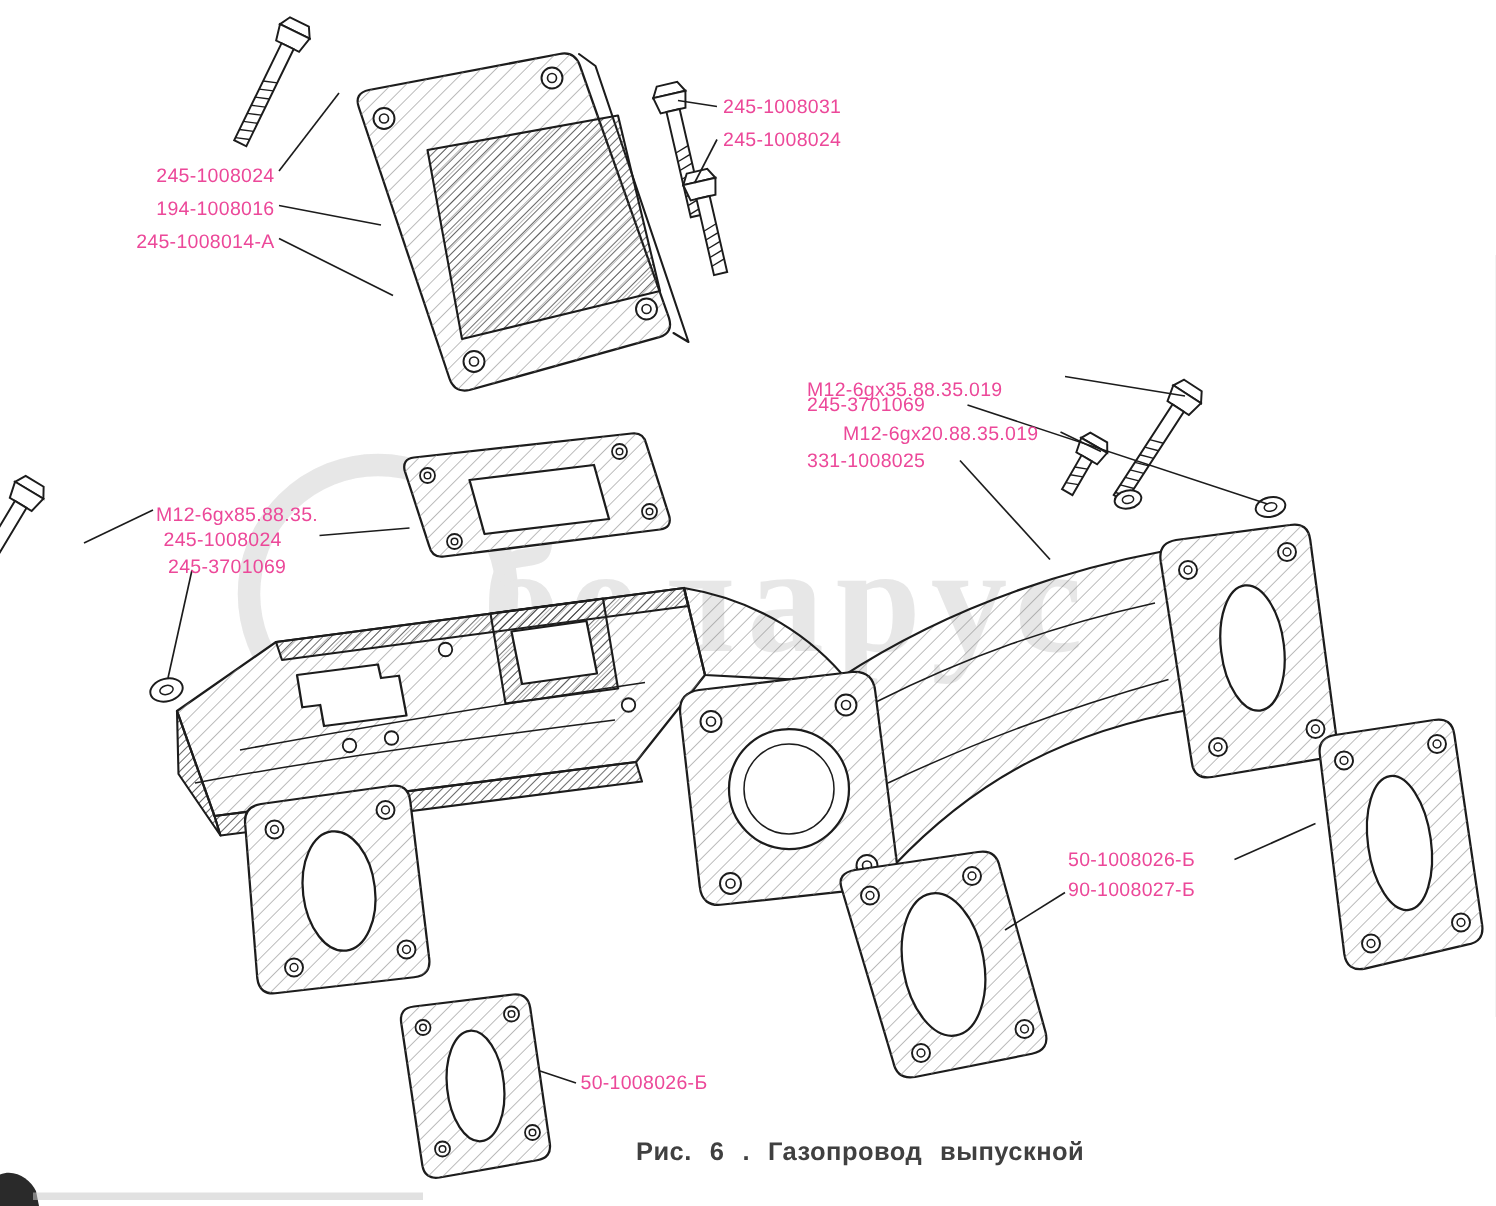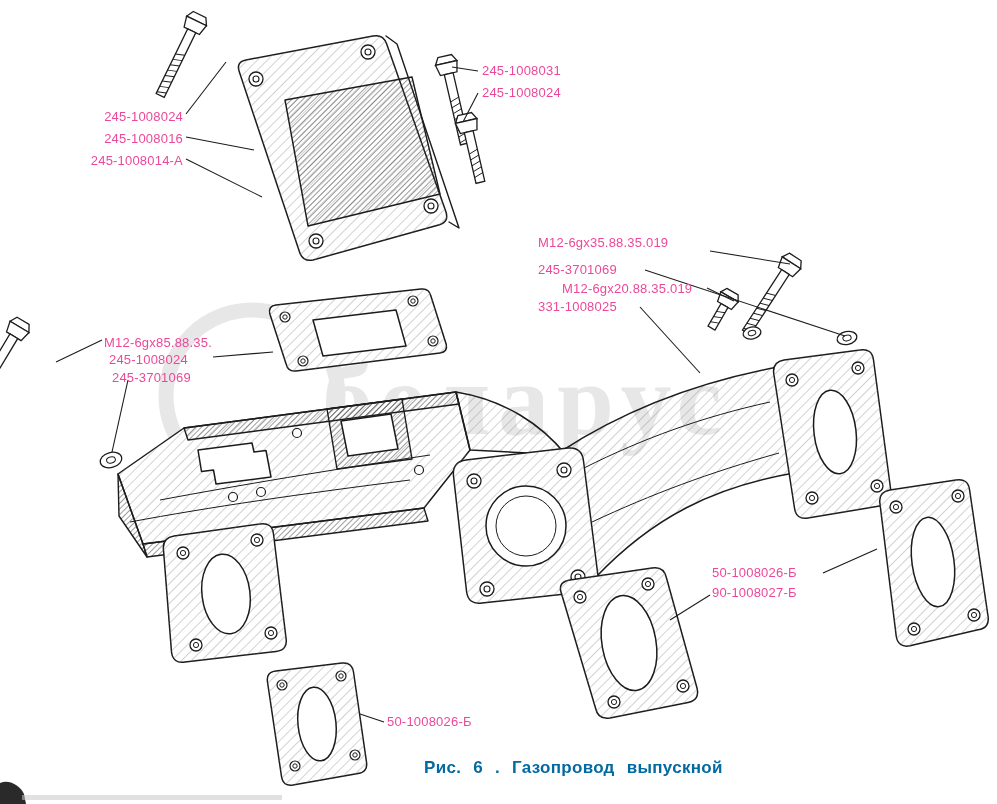--- a/index.html
+++ b/index.html
@@ -9,21 +9,21 @@
     font-family:"Liberation Sans",sans-serif;
   }
   .stage svg{position:absolute;left:0;top:0;}
   .lbl{
     position:absolute;white-space:nowrap;
     font-weight:normal;font-size:13px;line-height:1;
     color:#ec4899;letter-spacing:.2px;
   }
   .caption{
     position:absolute;left:424px;top:758px;white-space:nowrap;
-    font-weight:bold;font-size:17px;color:#0369a1;
+    font-weight:bold;font-size:17px;color:#404040;
     word-spacing:7px;letter-spacing:.3px;
   }
   
   .face{fill:#ffffff;stroke:#1c1c1c;stroke-width:1.5;stroke-linejoin:round;}
   .shade{fill:url(#hatchL);stroke:none;}
   .shaded{fill:url(#hatchL);stroke:#1c1c1c;stroke-width:1.5;stroke-linejoin:round;}
   .dark{fill:url(#hatchD);stroke:#1c1c1c;stroke-width:1.4;stroke-linejoin:round;}
   .hole{fill:#ffffff;stroke:#1c1c1c;stroke-width:1.5;}
   .thin{fill:none;stroke:#1c1c1c;stroke-width:1;}
   .outline{fill:none;stroke:#1c1c1c;stroke-width:1.4;stroke-linejoin:round;stroke-linecap:round;}
@@ -262,27 +262,27 @@
       <line x1="384" y1="722" x2="360" y2="714"></line>
     </g>
 
     <g>
       <path d="M 0,783 C 10,779 20,786 24,794 L 26,804 L 0,804 Z" fill="#2a2a2a"></path>
       <rect x="22" y="795" width="260" height="5" fill="#c9c9c9" opacity="0.55"></rect>
     </g>
   </svg>
 
   <div class="lbl" style="right:814px;top:110px;text-align:right">245-1008024</div>
-  <div class="lbl" style="right:814px;top:132px;text-align:right">245-1008016</div>
+  <div class="lbl" style="right:814px;top:132px;text-align:right">194-1008016</div>
   <div class="lbl" style="right:814px;top:154px;text-align:center">245-1008014-А</div>
 
   <div class="lbl" style="left:482px;top:64px">245-1008031</div>
   <div class="lbl" style="left:482px;top:86px">245-1008024</div>
 
-  <div class="lbl" style="left:538px;top:236px">М12-6gх35.88.35.019</div>
+  <div class="lbl" style="left:538px;top:253px">М12-6gх35.88.35.019</div>
   <div class="lbl" style="left:538px;top:263px">245-3701069</div>
   <div class="lbl" style="left:562px;top:282px">М12-6gх20.88.35.019</div>
   <div class="lbl" style="left:538px;top:300px">331-1008025</div>
 
   <div class="lbl" style="left:104px;top:336px">М12-6gх85.88.35.</div>
   <div class="lbl" style="left:109px;top:353px">245-1008024</div>
   <div class="lbl" style="left:112px;top:371px">245-3701069</div>
 
   <div class="lbl" style="left:712px;top:566px">50-1008026-Б</div>
   <div class="lbl" style="left:712px;top:586px">90-1008027-Б</div>

